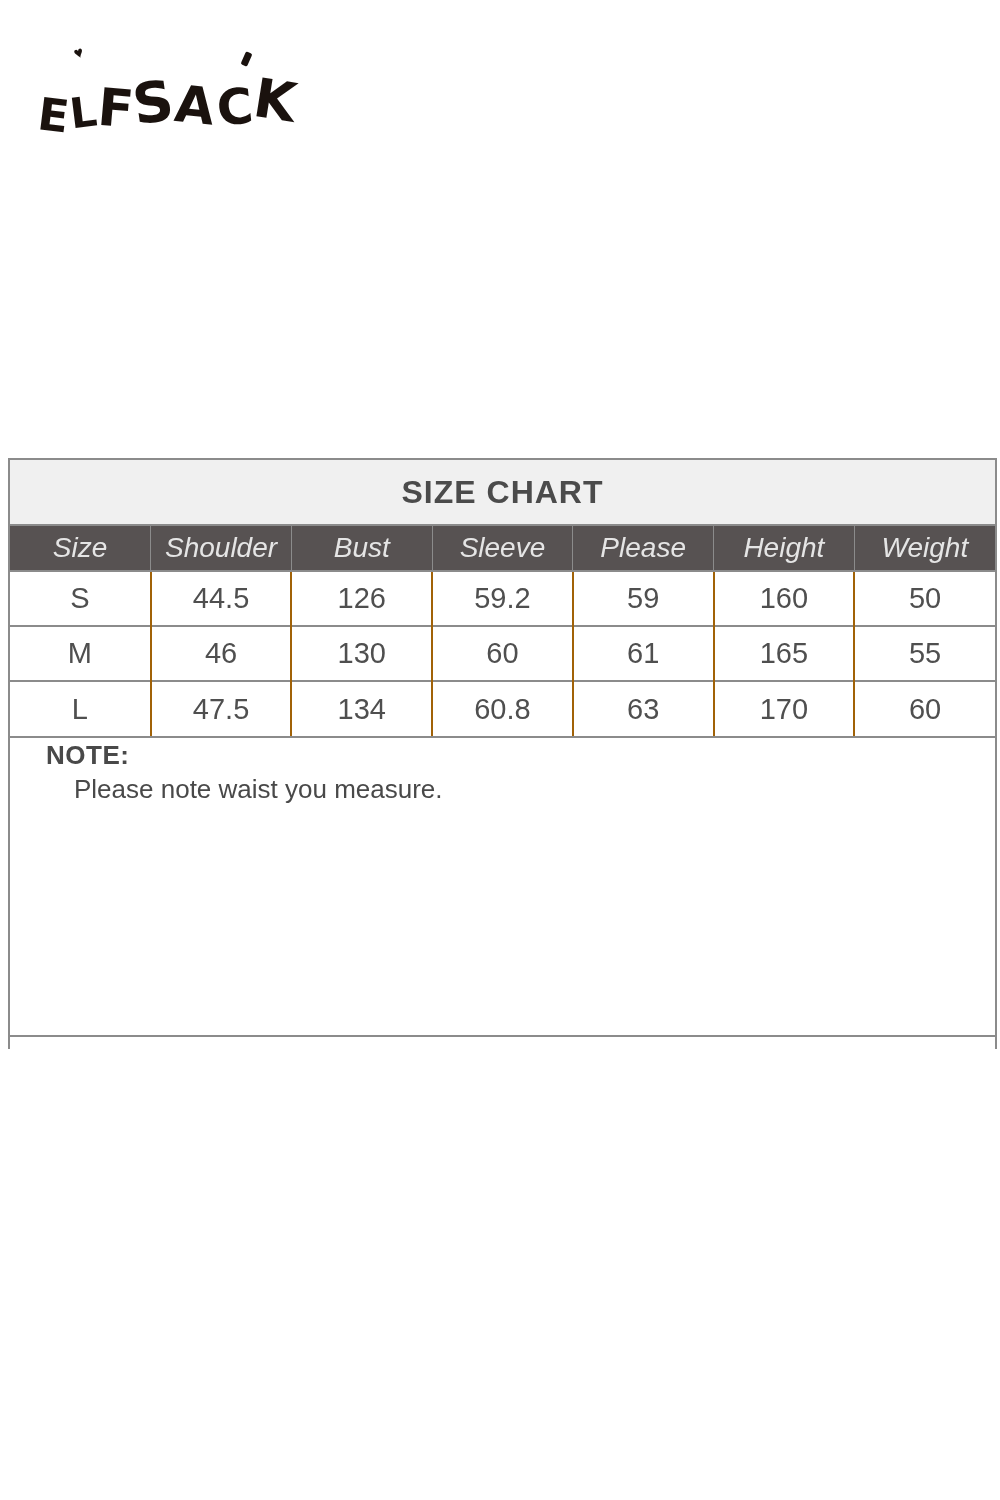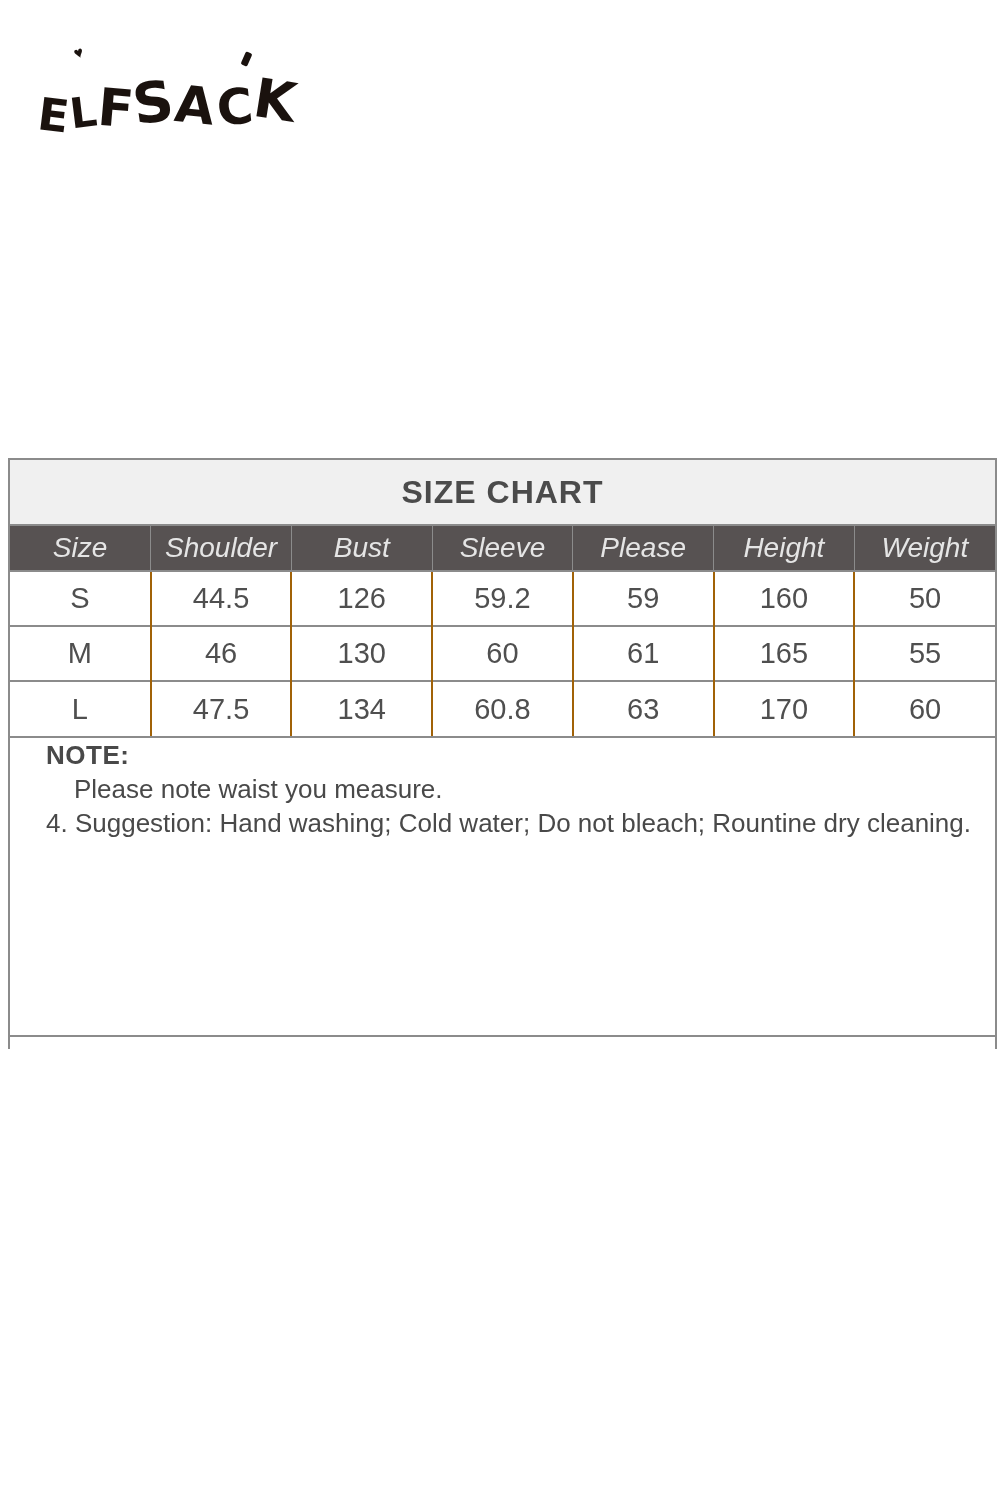--- a/index.html
+++ b/index.html
@@ -192,21 +192,20 @@
             <td>170</td>
             <td>60</td>
           </tr>
         </tbody>
     </table>
 
     <div class="note">
       <div class="note-line note-heading">NOTE:</div>
       <div>
           <div class="note-line indent">Please note waist you measure.</div>
-          <div class="note-line">4. Suggestion: Hand washing; Cold water; Do not bleach; Rountine dry cleaning.</div>
         </div>
     </div>
   </div>
 
   <div class="stub stub-left"></div>
   <div class="stub stub-right"></div>
 
 </div>
 
 </body></html>

